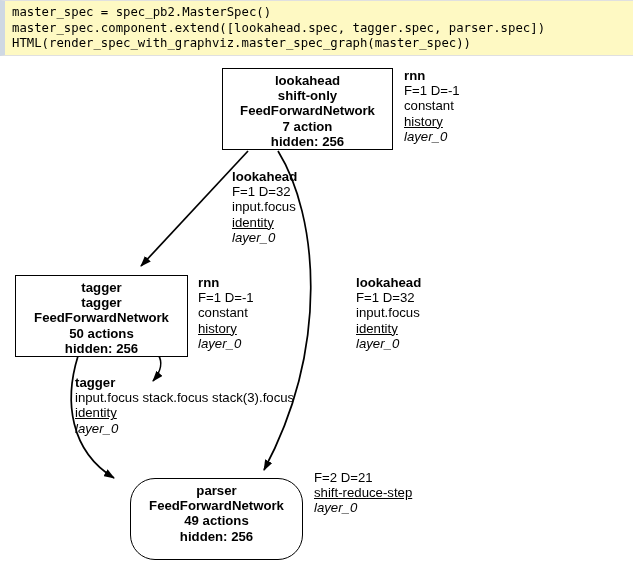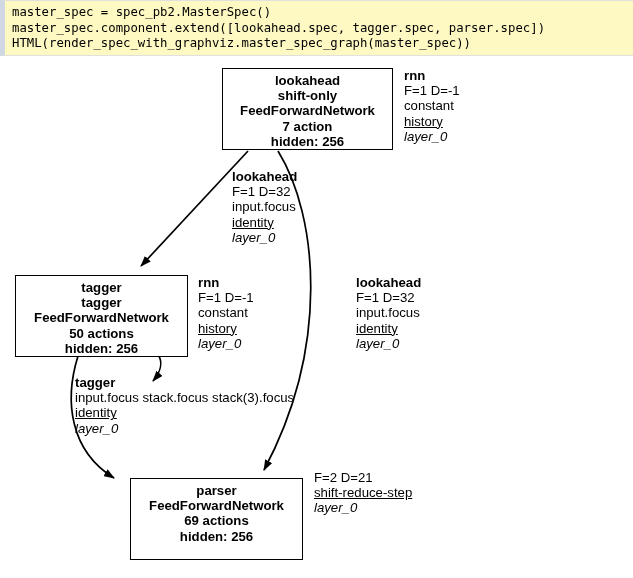--- a/index.html
+++ b/index.html
@@ -121,24 +121,24 @@
   </div>
 
   <div class="node" id="node-tagger" style="left:15px; top:219px; width:173px; height:82px;">
     <div class="line title">tagger</div>
     <div class="line">tagger</div>
     <div class="line">FeedForwardNetwork</div>
     <div class="line">50 actions</div>
     <div class="line">hidden: 256</div>
   </div>
 
-  <div class="node" id="node-parser" style="left:130px; top:422px; width:173px; height:82px;">
+  <div class="node" id="node-parser" style="left:130px; top:422px; width:173px; height:82px;border-radius:25px;">
     <div class="line title">parser</div>
     <div class="line">FeedForwardNetwork</div>
-    <div class="line">69 actions</div>
+    <div class="line">49 actions</div>
     <div class="line">hidden: 256</div>
   </div>
 
   <div class="edge-label" style="left:404px; top:12px; width:110px;">
     <div class="l title">rnn</div>
     <div class="l">F=1 D=-1</div>
     <div class="l">constant</div>
     <div class="l under">history</div>
     <div class="l ital">layer_0</div>
   </div>

